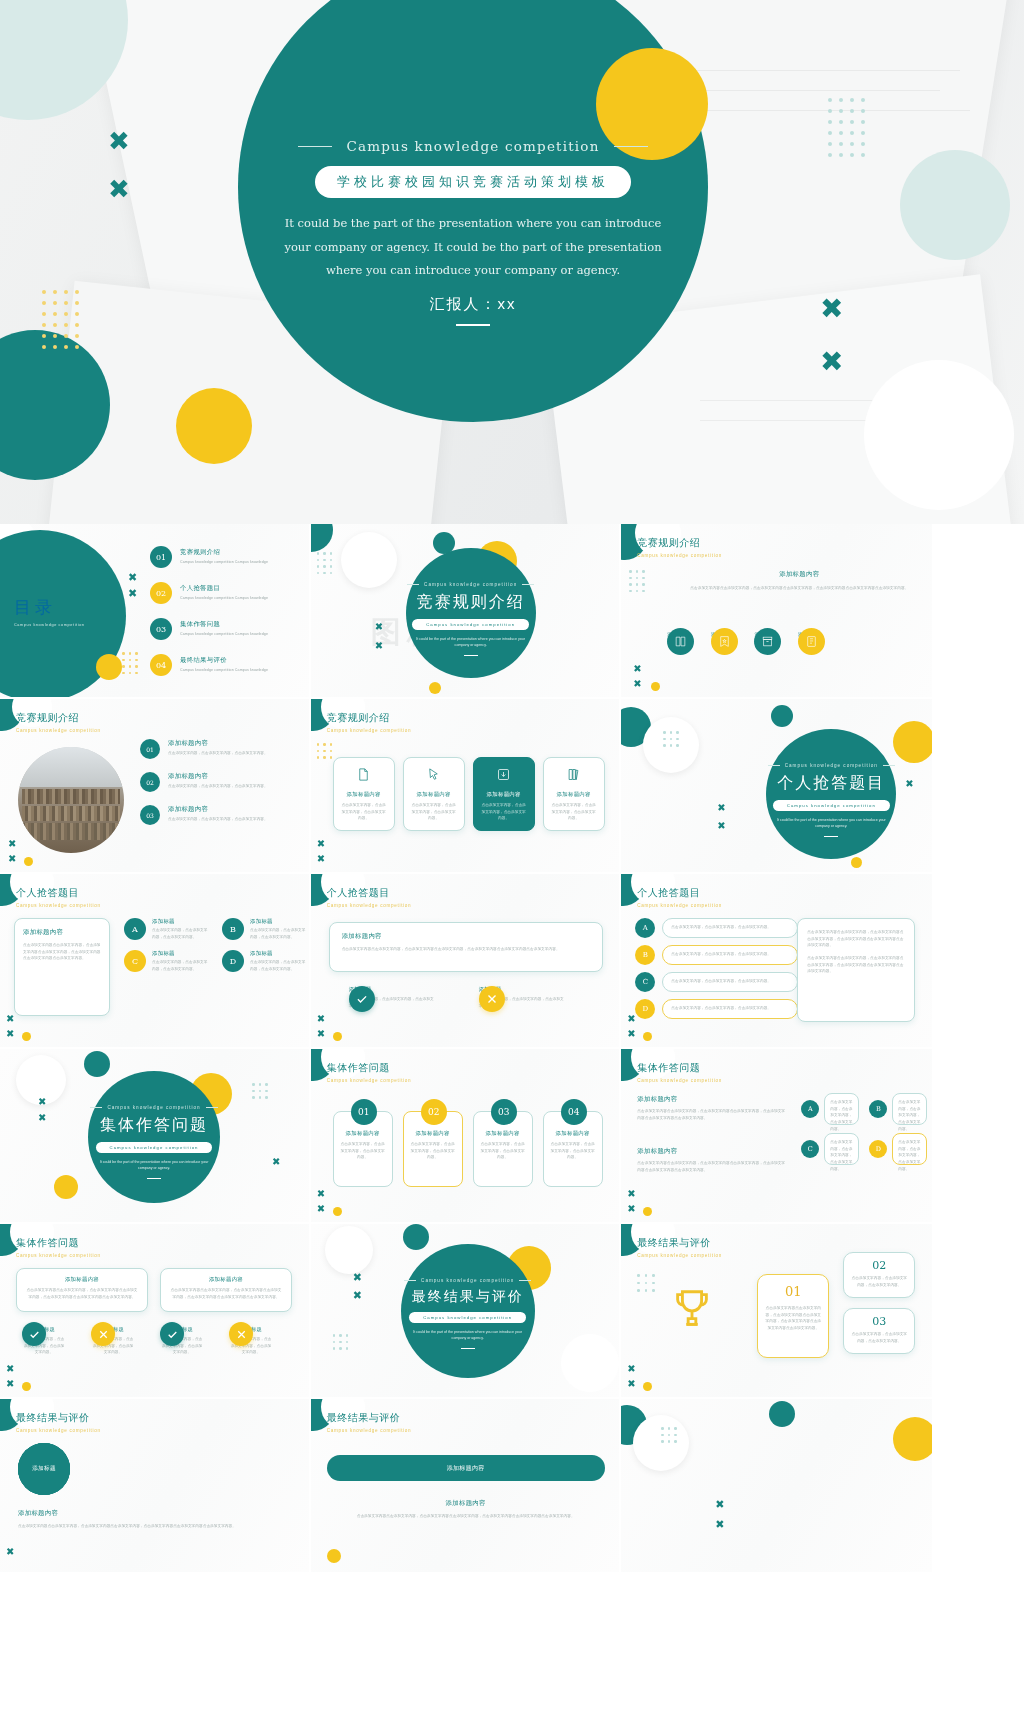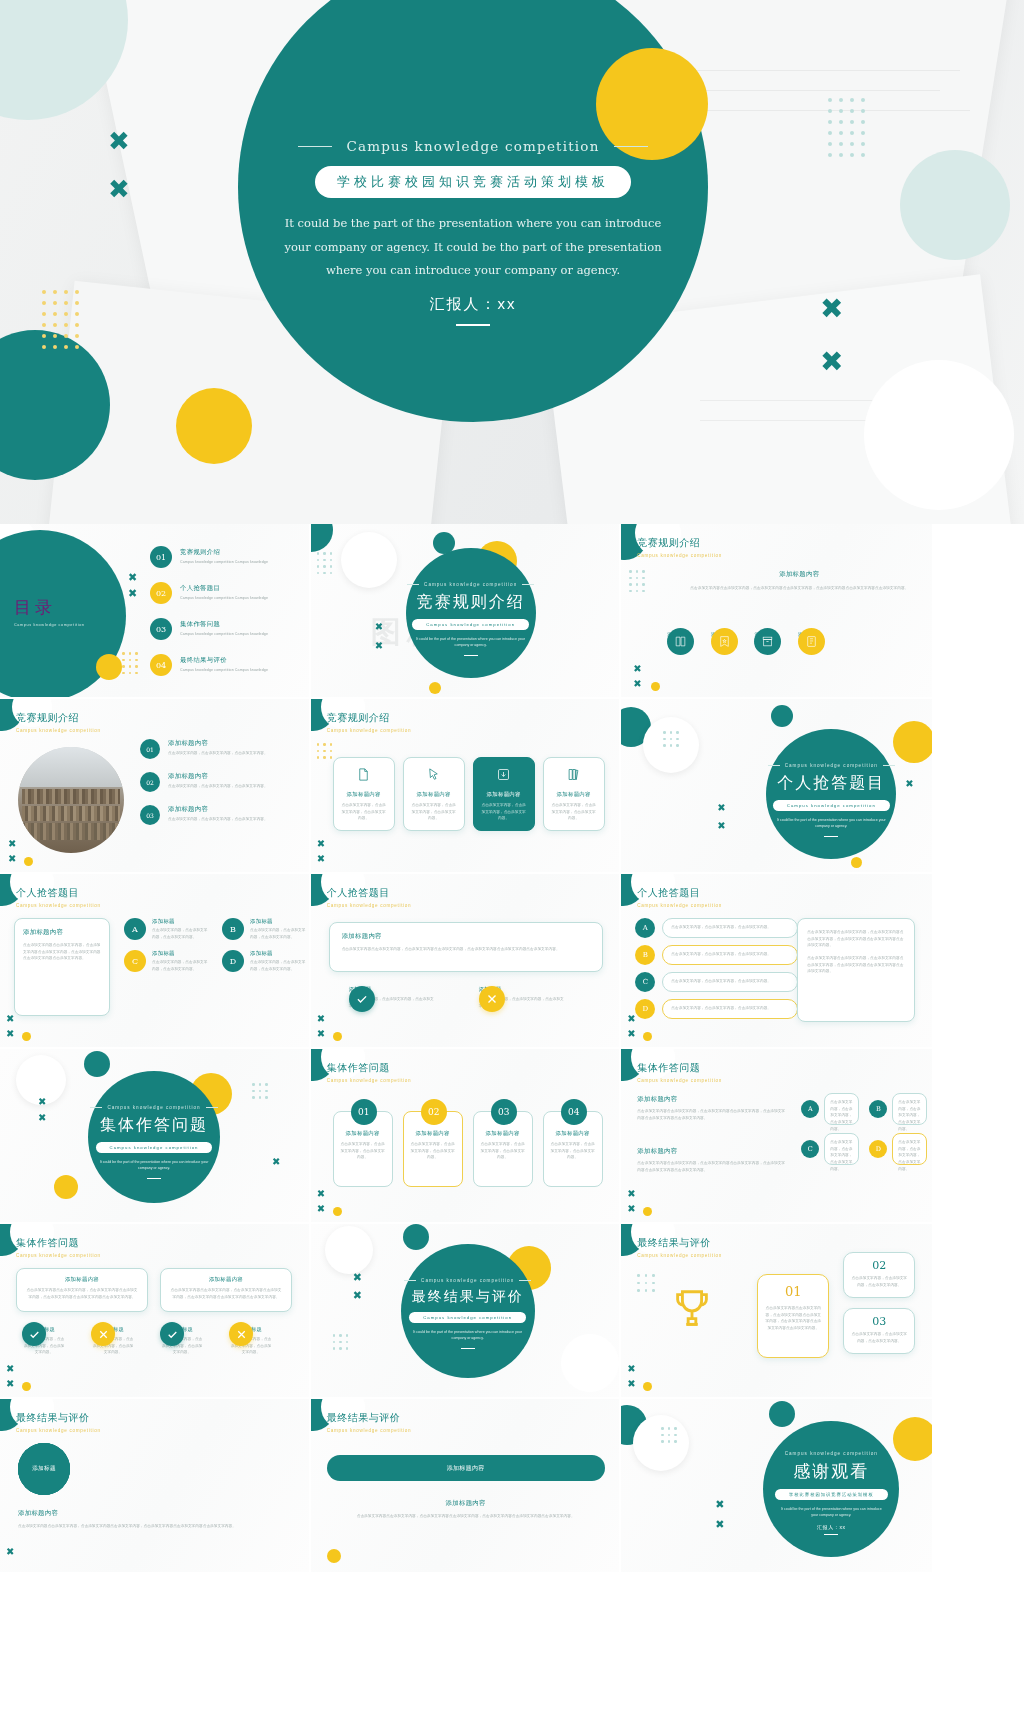--- a/index.html
+++ b/index.html
@@ -207,21 +207,21 @@
         <i style="background:#f3d470;width:2.5px;height:2.5px"></i>
         <i style="background:#f3d470;width:2.5px;height:2.5px"></i>
       <i style="background:#f3d470;width:2.5px;height:2.5px"></i>
         <i style="background:#f3d470;width:2.5px;height:2.5px"></i>
         <i style="background:#f3d470;width:2.5px;height:2.5px"></i>
       <i style="background:#f3d470;width:2.5px;height:2.5px"></i>
         <i style="background:#f3d470;width:2.5px;height:2.5px"></i>
         <i style="background:#f3d470;width:2.5px;height:2.5px"></i>
     </div>
     <div style="position:absolute;left:14px;top:72px;">
-      <div style="color:#701a75;font-size:17px;letter-spacing:4px;">目录</div>
+      <div style="color:#0369a1;font-size:17px;letter-spacing:4px;">目录</div>
       <div style="color:#cfe7e4;font-size:3.8px;letter-spacing:.6px;margin-top:4px;">Campus knowledge competition</div>
     </div>
     <div style="position:absolute;left:150px;top:22px;width:150px;">
       <div style="display:flex;gap:8px;align-items:center;margin-bottom:14px;">
         <div class="numdot" style="width:22px;height:22px;background:#17837f;">01</div>
         <div>
             <div class="mini-t">竞赛规则介绍</div>
              <div class="lorem" style="margin-top:2px">Campus knowledge competition Campus knowledge</div>
           </div>
       </div>
@@ -931,25 +931,15 @@
       <i style="background:#bcdedb;width:2.5px;height:2.5px"></i>
         <i style="background:#bcdedb;width:2.5px;height:2.5px"></i>
         <i style="background:#bcdedb;width:2.5px;height:2.5px"></i>
       <i style="background:#bcdedb;width:2.5px;height:2.5px"></i>
         <i style="background:#bcdedb;width:2.5px;height:2.5px"></i>
         <i style="background:#bcdedb;width:2.5px;height:2.5px"></i>
     </div>
     <div class="xmark" style="left:94px;top:100px;font-size:11px;">✖</div>
     <div class="xmark" style="left:94px;top:120px;font-size:11px;">✖</div>
     <div class="c-yellow" style="left:272px;top:18px;width:44px;height:44px;"></div>
-    <div class="cover-circ" style="left:142px;top:22px;width:136px;height:136px;">
-      <div class="cover-eyebrow" style="margin-top:30px">
-          <span>Campus knowledge competition</span>
-        </div>
-      <div class="cover-title" style="font-size:17px;margin-top:4px">感谢观看</div>
-      <div class="cover-pill">学校比赛校园知识竞赛活动策划模板</div>
-      <div class="cover-para" style="width:104px">It could be the part of the presentation where you can introduce your company or agency.</div>
-      <div style="color:#fff;font-size:5px;margin-top:5px;letter-spacing:.6px;">汇报人：xx</div>
-      <div class="cover-rule" style="margin-top:4px"></div>
-    </div>
   </div>
 
 </div>
 
 </body></html>

